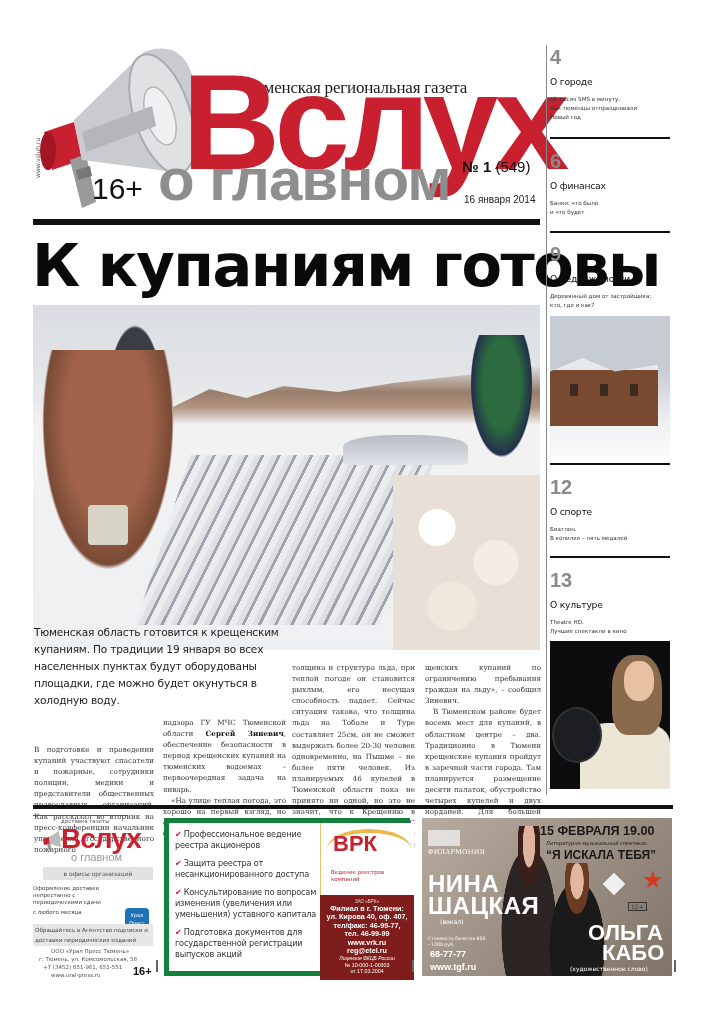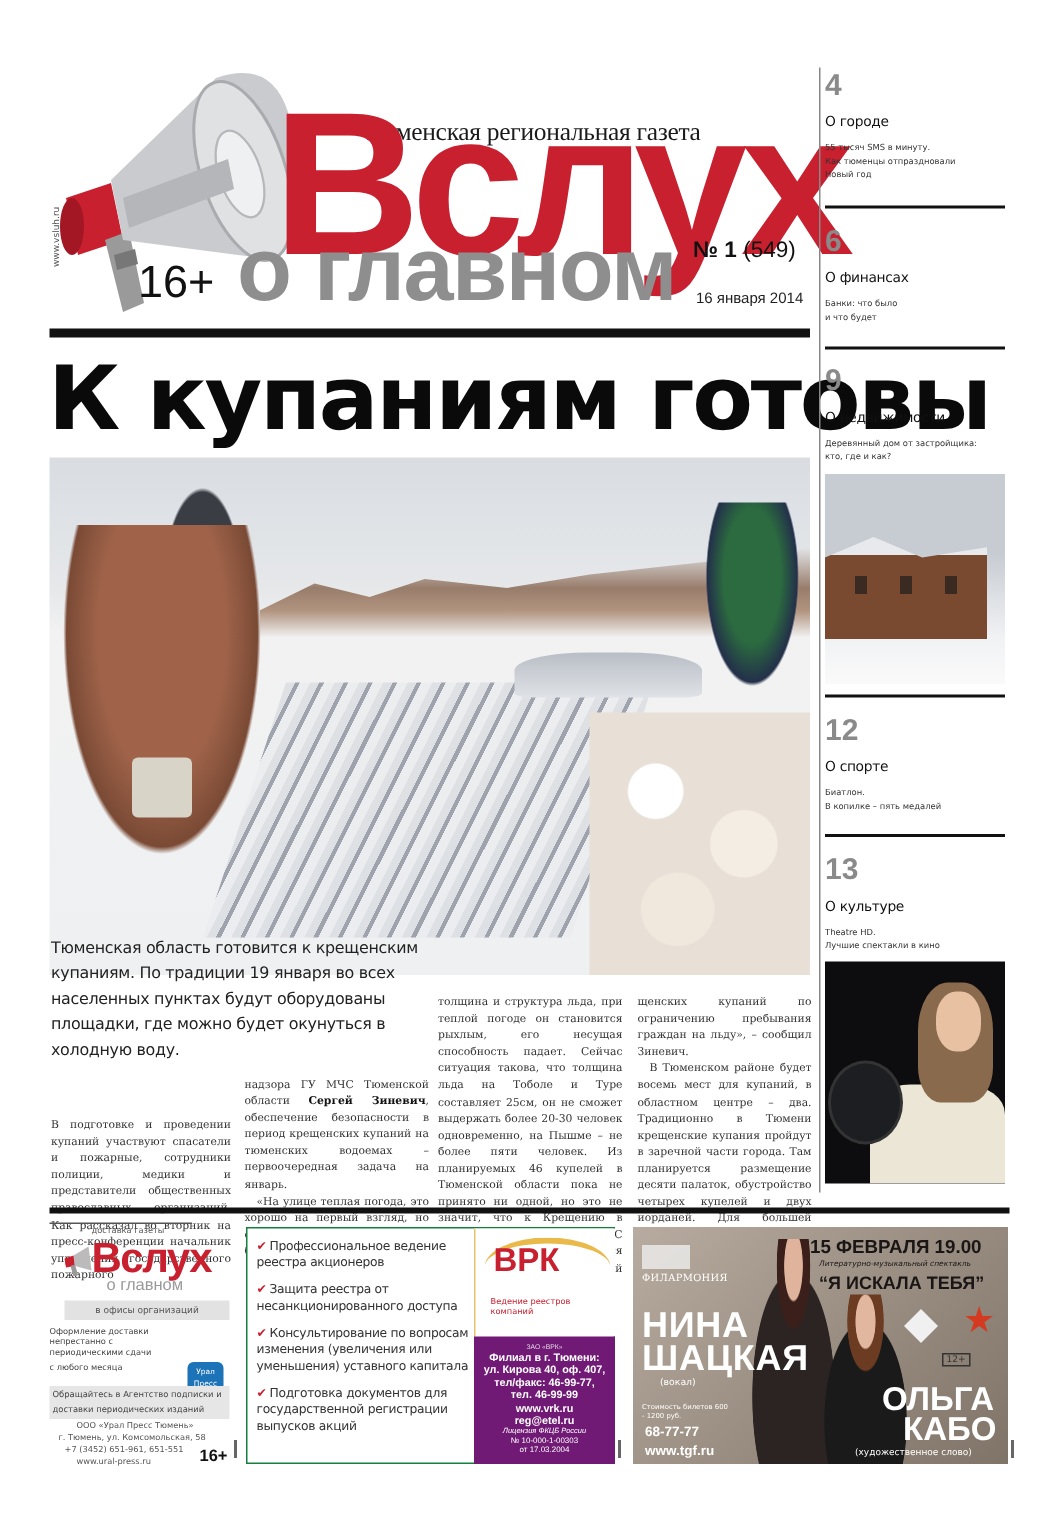--- a/index.html
+++ b/index.html
@@ -94,29 +94,29 @@
     .ad1-small { font-size: 5.5px; color: #555; position: absolute; }
     .ad1-logo { position: absolute; left: 28px; top: 10px; font-family: "Liberation Sans", sans-serif; font-weight: bold; font-size: 28px; color: #c8202f; letter-spacing: -1px; line-height: 28px; }
     .ad1-logo-sub { position: absolute; left: 38px; top: 36px; font-family: "Liberation Sans", sans-serif; font-size: 11px; color: #999; }
     .ad1-mega { position: absolute; left: 8px; top: 14px; width: 22px; height: 22px; }
     .ad1-band { position: absolute; left: 10px; width: 110px; height: 13px; background: #e2e2e2; font-size: 6px; line-height: 13px; color: #555; text-align: center; }
     .ad1-band2 { position: absolute; left: 0; width: 120px; height: 22px; background: #e6e6e6; font-size: 5.6px; line-height: 10px; color: #444; padding: 1px 2px; }
     .ad1-badge { position: absolute; left: 92px; top: 93px; width: 24px; height: 22px; border-radius: 4px; background: #1d73b8; color: #fff; font-size: 5px; line-height: 8px; text-align: center; padding-top: 3px; }
     .ad1-age { position: absolute; left: 100px; top: 150px; font-family: "Liberation Sans", sans-serif; font-size: 11px; font-weight: bold; color: #111; }
 
     
-    .ad2 { position: absolute; left: 164px; top: 818px; width: 246px; height: 158px; border: 1px solid #15803d; background: #fff; }
+    .ad2 { position: absolute; left: 164px; top: 818px; width: 246px; height: 158px; border: 5px solid #15803d; background: #fff; }
     .ad2-list { position: absolute; left: 6px; top: 6px; width: 150px; }
     .ad2-item { font-family: "DejaVu Sans", sans-serif; font-size: 8.2px; line-height: 11px; color: #333; margin-bottom: 7px; letter-spacing: -0.2px; }
     .ad2-check { color: #c8202f; font-weight: bold; margin-right: 2px; }
     .ad2-brandbox { position: absolute; left: 151px; top: 0; width: 94px; height: 72px; border-left: 1px solid #e7c36a; background: #fff; }
     .ad2-swoosh { position: absolute; left: 6px; top: 6px; width: 84px; height: 40px; border-top: 4px solid #e9b94a; border-radius: 50%; }
     .ad2-brand { position: absolute; left: 12px; top: 8px; font-family: "Liberation Sans", sans-serif; font-weight: bold; font-size: 22px; color: #c8202f; }
     .ad2-brand-sub { position: absolute; left: 10px; top: 46px; font-size: 5.5px; line-height: 7px; color: #c8202f; width: 60px; }
-    .ad2-redbox { position: absolute; left: 151px; top: 72px; width: 94px; height: 85px; background: #701a75; color: #fff; text-align: center; font-family: "Liberation Sans", sans-serif; padding-top: 4px; }
+    .ad2-redbox { position: absolute; left: 151px; top: 72px; width: 94px; height: 85px; background: #7f1d1d; color: #fff; text-align: center; font-family: "Liberation Sans", sans-serif; padding-top: 4px; }
     .ad2-redbox .tiny { font-size: 4.5px; line-height: 6px; opacity: .8; }
     .ad2-redbox .strong { font-size: 7.2px; line-height: 8.4px; font-weight: bold; }
     .ad2-redbox .fine { font-size: 5px; line-height: 6.5px; font-style: italic; }
     .ad2-redbox .lic { font-size: 5.3px; line-height: 6.5px; }
 
     
     .ad3 { position: absolute; left: 422px; top: 818px; width: 250px; height: 158px; overflow: hidden;
       background: linear-gradient(135deg, #b8aca0 0%, #9b8e82 50%, #807468 100%); }
     .ad3-woman1 { position: absolute; left: 72px; top: 8px; width: 70px; height: 150px;
       background: radial-gradient(ellipse at 50% 12%, #e0b49c 0 12%, #3a1f1a 13% 22%, transparent 23%),

